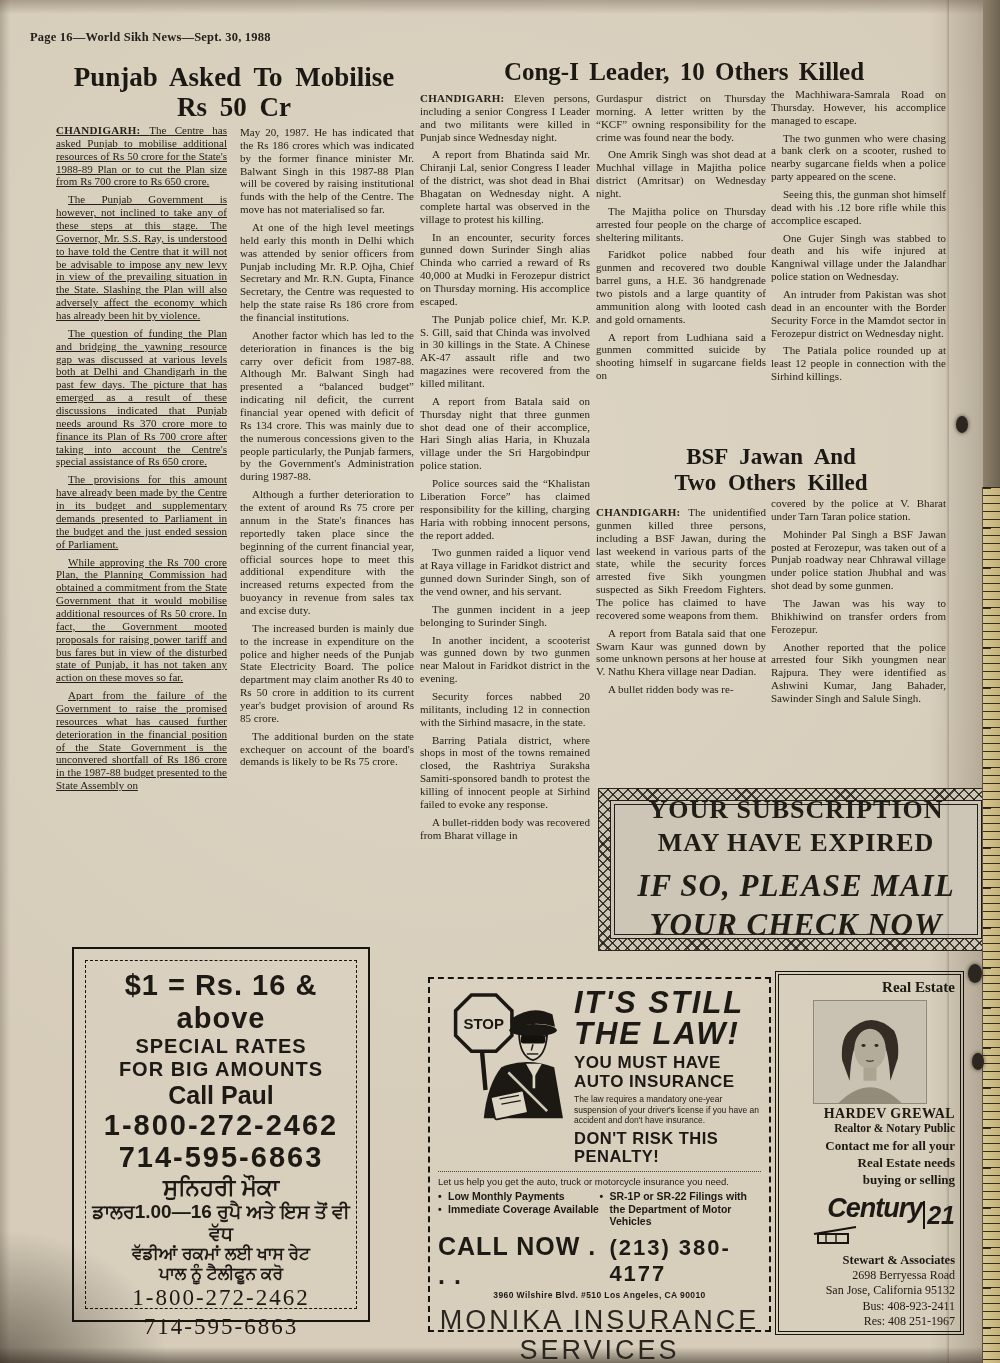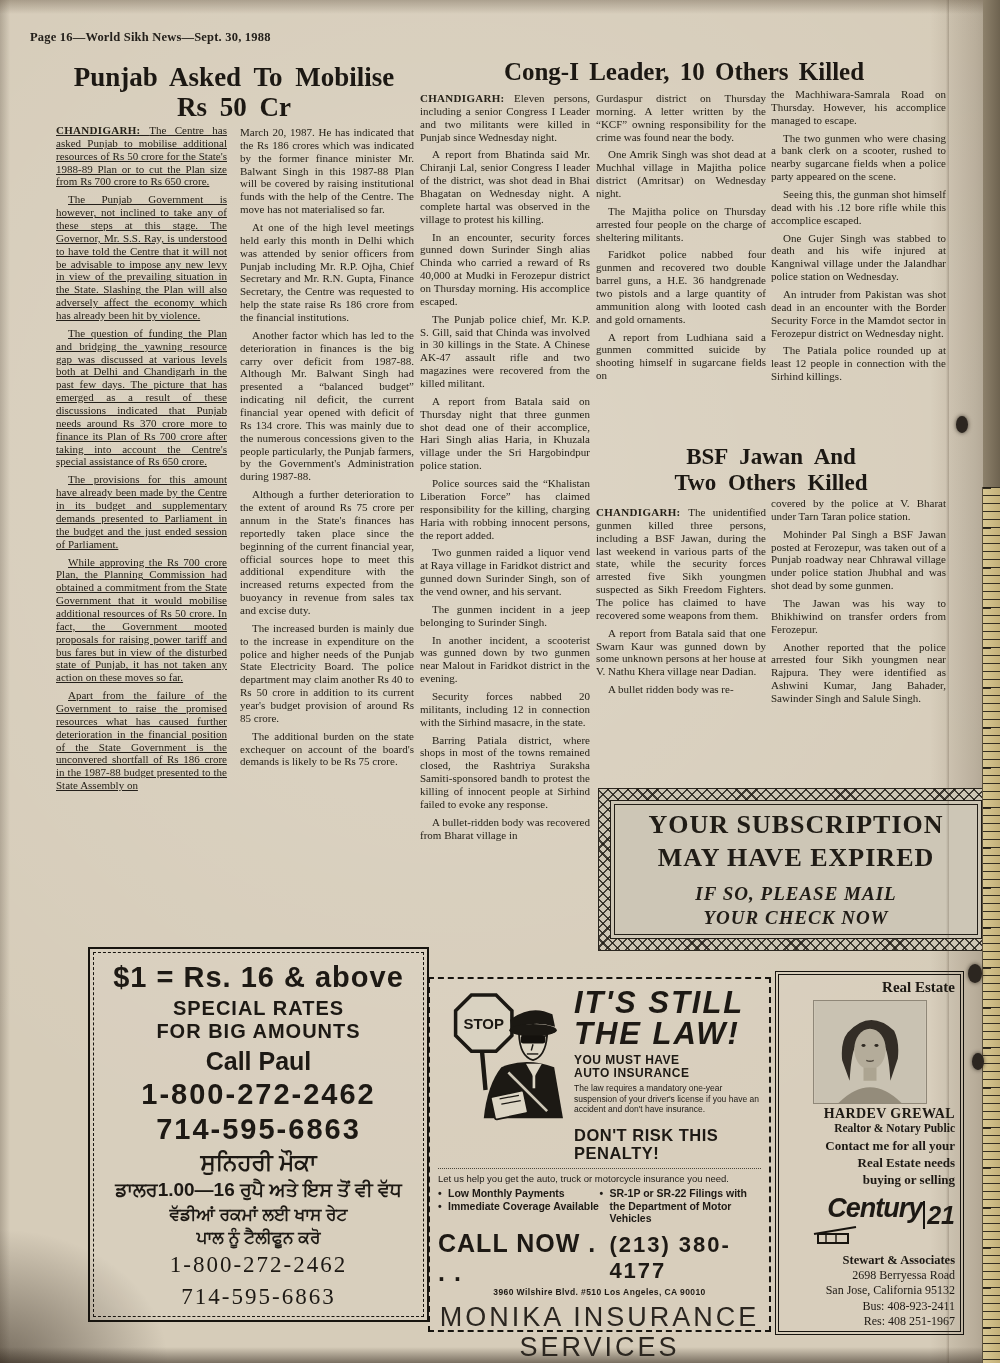--- a/index.html
+++ b/index.html
@@ -35,41 +35,41 @@
   
   .sub-frame{position:absolute;left:598px;top:788px;width:396px;height:163px;box-sizing:border-box;
     border:1px solid #2a261f;padding:11px;
     background-image:
       repeating-linear-gradient(45deg, rgba(30,26,20,.8) 0 1.5px, rgba(0,0,0,0) 1.5px 7px),
       repeating-linear-gradient(-45deg, rgba(30,26,20,.8) 0 1.5px, rgba(0,0,0,0) 1.5px 7px);
     background-color:#cdc5b4;}
   .sub-inner{height:100%;box-sizing:border-box;background:#cdc6b6;border:1.5px solid #221e18;outline:1px solid #221e18;outline-offset:-5px;
     display:flex;flex-direction:column;justify-content:center;text-align:center;gap:8px;padding:6px 2px;}
   .sub-l{font-weight:bold;font-size:26px;letter-spacing:1px;color:#201c16;line-height:1.25;}
-  .sub-l.it{font-style:italic;font-size:19px;}
-  
-  .ad-ex{position:absolute;left:72px;top:947px;width:341px;height:375px;box-sizing:border-box;border:2.5px solid #17140f;padding:3px;background:rgba(255,255,255,.06);margin-left:16px;}
+  .sub-l.it{font-style:italic;font-size:31px;}
+  
+  .ad-ex{position:absolute;left:72px;top:947px;width:298px;height:375px;box-sizing:border-box;border:2.5px solid #17140f;padding:11px;background:rgba(255,255,255,.06);}
   .ad-ex-in{height:100%;box-sizing:border-box;border:1.6px dashed #17140f;text-align:center;padding:8px 4px 4px;font-family:"Liberation Sans","DejaVu Sans",sans-serif;color:#1d1914;display:flex;flex-direction:column;justify-content:space-between;}
   .ex-head{font-size:29px;font-weight:bold;letter-spacing:1px;}
   .ex-sub{font-size:20px;font-weight:bold;letter-spacing:1px;line-height:1.15;}
   .ex-call{font-size:25px;font-weight:bold;}
   .ex-phone{font-size:29px;font-weight:bold;letter-spacing:2px;line-height:1.1;}
   .ex-pa1{font-size:23px;font-weight:bold;}
   .ex-pa2{font-size:19px;font-weight:bold;line-height:1.15;}
   .ex-pa3{font-size:17px;font-weight:bold;}
   .ex-phone2{font-family:"Liberation Serif",serif;font-size:23px;letter-spacing:2px;line-height:1.25;}
   
   .ad-ins{position:absolute;left:428px;top:977px;width:343px;height:355px;box-sizing:border-box;border:2.5px dashed #17140f;background:rgba(255,255,255,.05);padding:6px 8px;font-family:"Liberation Sans","DejaVu Sans",sans-serif;color:#1d1914;}
   .ins-top{display:flex;gap:4px;}
   .ins-art{flex:0 0 132px;height:152px;}
   .ins-right{flex:1;padding-top:2px;}
   .ins-h{font-size:31px;font-weight:bold;font-style:italic;letter-spacing:2px;line-height:1.0;white-space:nowrap;}
-  .ins-m{font-size:12px;font-weight:bold;letter-spacing:.5px;line-height:1.1;margin-top:5px;}
+  .ins-m{font-size:17px;font-weight:bold;letter-spacing:.5px;line-height:1.1;margin-top:5px;}
   .ins-fine{font-size:8.5px;line-height:1.2;margin-top:3px;width:185px;}
-  .ins-warn{font-size:16.5px;font-weight:bold;letter-spacing:.5px;line-height:1.1;margin-top:12px;}
+  .ins-warn{font-size:16.5px;font-weight:bold;letter-spacing:.5px;line-height:1.1;margin-top:4px;}
   .ins-lead{font-size:9.5px;margin-top:6px;border-top:1px dotted #4a443a;padding-top:4px;}
   .ins-bullets{display:flex;margin-top:3px;}
   .ins-bcol{flex:1;font-size:10.5px;font-weight:bold;line-height:1.2;}
   .ins-bcol div{padding-left:10px;position:relative;}
   .ins-bcol div::before{content:"•";position:absolute;left:0;}
   .ins-callrow{display:flex;align-items:baseline;gap:10px;margin-top:4px;}
   .ins-call{font-size:25px;font-weight:bold;letter-spacing:1px;}
   .ins-phone{font-size:22px;font-weight:bold;letter-spacing:2px;}
   .ins-addr{font-size:8.5px;font-weight:bold;text-align:center;letter-spacing:.4px;}
   .ins-name{font-size:27px;letter-spacing:3px;text-align:center;line-height:1.1;margin-top:6px;color:#2b2620;}
@@ -113,21 +113,21 @@
   </div>
   <div class="col a1c1">
       <p class="lead"><b>CHANDIGARH: </b>The Centre has asked Punjab to mobilise additional resources of Rs 50 crore for the State's 1988-89 Plan or to cut the Plan size from Rs 700 crore to Rs 650 crore.</p>
       <p>The Punjab Government is however, not inclined to take any of these steps at this stage. The Governor, Mr. S.S. Ray, is understood to have told the Centre that it will not be advisable to impose any new levy in view of the prevailing situation in the State. Slashing the Plan will also adversely affect the economy which has already been hit by violence.</p>
       <p>The question of funding the Plan and bridging the yawning resource gap was discussed at various levels both at Delhi and Chandigarh in the past few days. The picture that has emerged as a result of these discussions indicated that Punjab needs around Rs 370 crore more to finance its Plan of Rs 700 crore after taking into account the Centre's special assistance of Rs 650 crore.</p>
       <p>The provisions for this amount have already been made by the Centre in its budget and supplementary demands presented to Parliament in the budget and the just ended session of Parliament.</p>
       <p>While approving the Rs 700 crore Plan, the Planning Commission had obtained a commitment from the State Government that it would mobilise additional resources of Rs 50 crore. In fact, the Government mooted proposals for raising power tariff and bus fares but in view of the disturbed state of Punjab, it has not taken any action on these moves so far.</p>
       <p>Apart from the failure of the Government to raise the promised resources what has caused further deterioration in the financial position of the State Government is the unconvered shortfall of Rs 186 crore in the 1987-88 budget presented to the State Assembly on</p>
     </div>
   <div class="col a1c2">
-      <p class="cont">March 20, 1987. He has indicated that the Rs 186 crores which was indicated by the former finance minister Mr. Balwant Singh in this 1987-88 Plan will be covered by raising institutional funds with the help of the Centre. The move has not materialised so far.</p>
+      <p class="cont">May 20, 1987. He has indicated that the Rs 186 crores which was indicated by the former finance minister Mr. Balwant Singh in this 1987-88 Plan will be covered by raising institutional funds with the help of the Centre. The move has not materialised so far.</p>
       <p>At one of the high level meetings held early this month in Delhi which was attended by senior officers from Punjab including Mr. R.P. Ojha, Chief Secretary and Mr. R.N. Gupta, Finance Secretary, the Centre was requested to help the state raise Rs 186 crore from the financial institutions.</p>
       <p>Another factor which has led to the deterioration in finances is the big carry over deficit from 1987-88. Although Mr. Balwant Singh had presented a “balanced budget” indicating nil deficit, the current financial year opened with deficit of Rs 134 crore. This was mainly due to the numerous concessions given to the people particularly, the Punjab farmers, by the Government's Administration during 1987-88.</p>
       <p>Although a further deterioration to the extent of around Rs 75 crore per annum in the State's finances has reportedly taken place since the beginning of the current financial year, official sources hope to meet this additional expenditure with the increased returns expected from the buoyancy in revenue from sales tax and excise duty.</p>
       <p>The increased burden is mainly due to the increase in expenditure on the police and higher needs of the Punjab State Electricity Board. The police department may claim another Rs 40 to Rs 50 crore in addition to its current year's budget provision of around Rs 85 crore.</p>
       <p>The additional burden on the state exchequer on account of the board's demands is likely to be Rs 75 crore.</p>
     </div>
 
   <div class="headline h-cong">Cong-I Leader, 10 Others Killed</div>
   <div class="col a2c1">
       <p class="lead"><b>CHANDIGARH: </b>Eleven persons, including a senior Congress I Leader and two militants were killed in Punjab since Wednesday night.</p>

